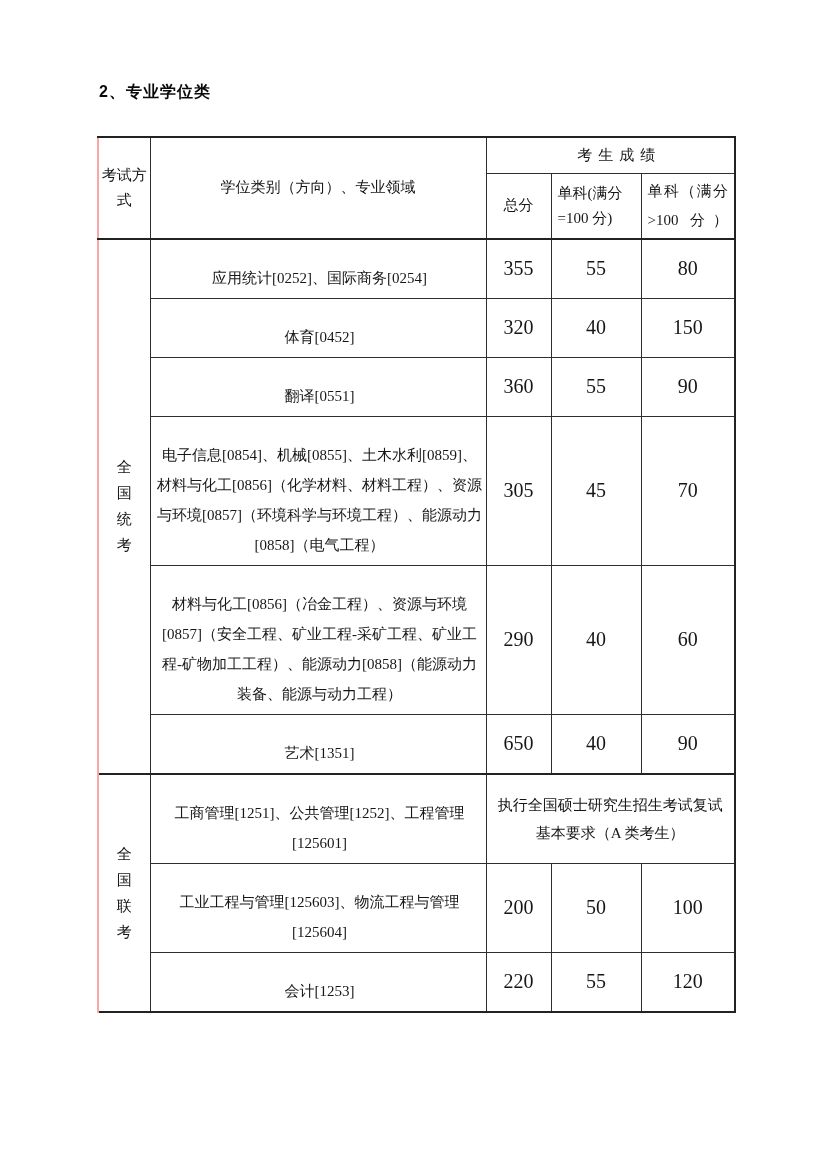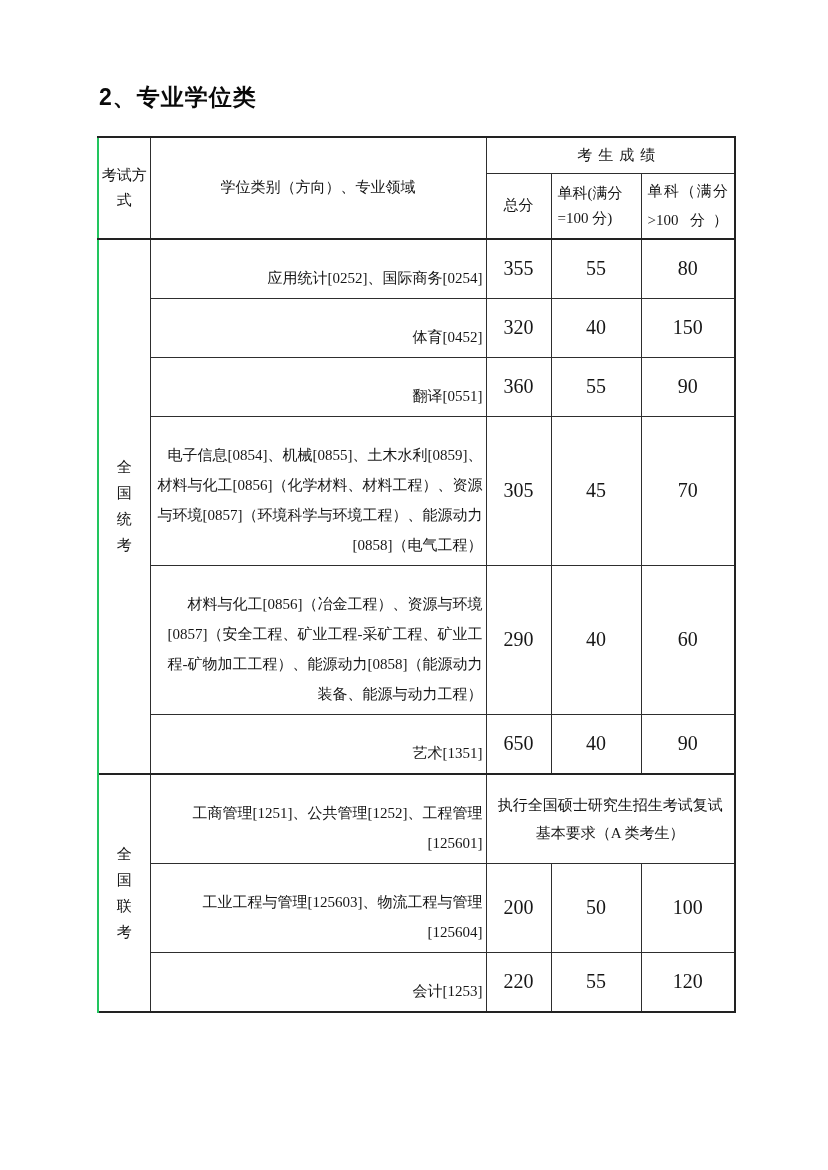--- a/index.html
+++ b/index.html
@@ -13,21 +13,21 @@
     overflow: hidden;
     font-family: "Liberation Serif", "DejaVu Serif", serif;
     color: #121212;
   }
   .doc-title {
     position: absolute;
     left: 99px;
     top: 82px;
     font-family: "Liberation Sans", "DejaVu Sans", sans-serif;
     font-weight: 700;
-    font-size: 23px;
+    font-size: 16px;
     letter-spacing: 1px;
     color: #0a0a0a;
   }
   table.score-table {
     position: absolute;
     left: 97px;
     top: 136px;
     width: 637px;
     border-collapse: collapse;
     table-layout: fixed;
@@ -37,27 +37,27 @@
   .score-table td, .score-table th {
     border: 1px solid #2e2e2e;
     vertical-align: middle;
     font-weight: normal;
     background: #ffffff;
   }
   
   .score-table { border: 2px solid #222222; }
   .score-table tr:first-child > * { border-top: 2px solid #222222; }
   .score-table tr:last-child > * { border-bottom: 2px solid #222222; }
-  .score-table .first-col { border-left: 2px solid #22c55e; }
+  .score-table .first-col { border-left: 2px solid #fca5a5; }
   .score-table .last-col { border-right: 2px solid #222222; }
   
   .score-table .hdr-bottom { border-bottom: 2px solid #222222; }
   .score-table .section-top > * { border-top: 2px solid #222222; }
   .cell-degree {
-    text-align: right;
+    text-align: center;
     padding: 23px 3px 5px 6px;
     line-height: 30px;
   }
   .cell-score { text-align: center; font-size: 20px; }
   .cell-section {
     text-align: center;
     line-height: 26px;
     padding: 12px;
   }
   .hdr-exam { text-align: center; line-height: 25px; padding: 2px; }

